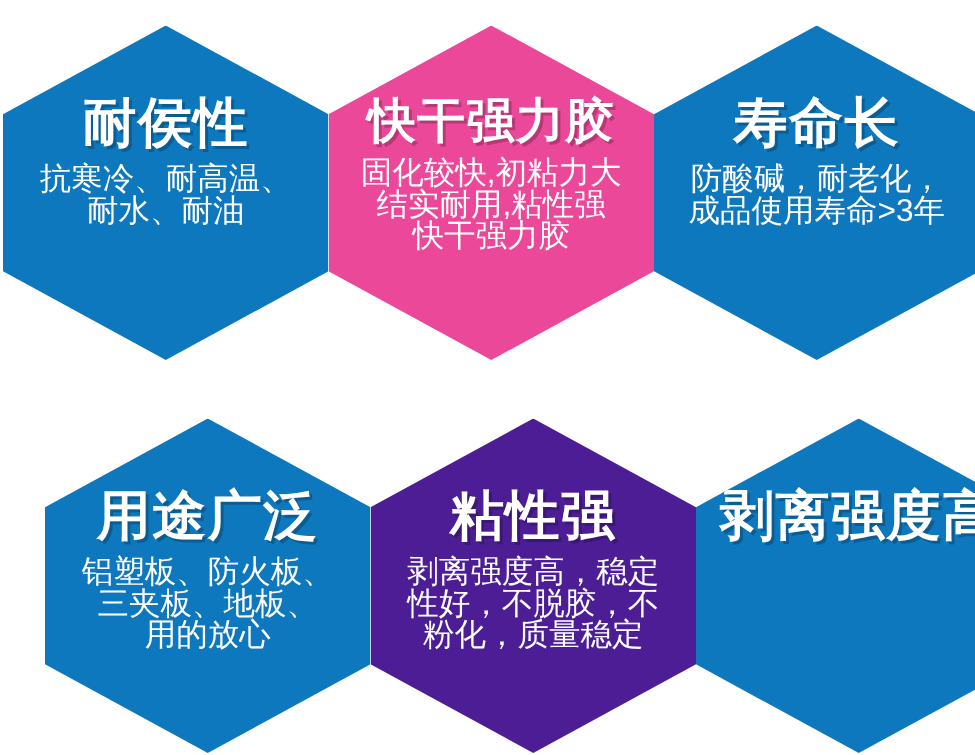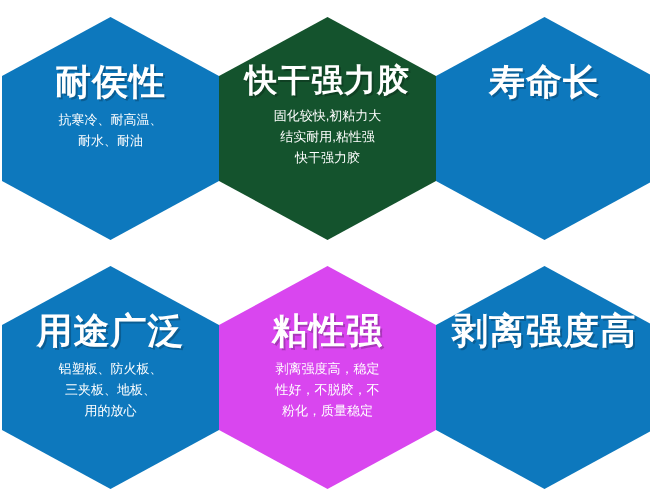--- a/index.html
+++ b/index.html
@@ -19,21 +19,21 @@
     -webkit-clip-path:polygon(50% 0%,100% 26.5%,100% 73.5%,50% 100%,0% 73.5%,0% 26.5%);
     clip-path:polygon(50% 0%,100% 26.5%,100% 73.5%,50% 100%,0% 73.5%,0% 26.5%);
     display:flex;
     flex-direction:column;
     align-items:center;
     justify-content:flex-start;
     box-sizing:border-box;
   }
   
   .r1{top:17px;}
-  .r2{top:266px;}
+  .r2{top:279px;margin-left:28px;}
   .c1{left:2px;}
   .c2{left:219px;}
   .c3{left:436px;}
 
   .hex-inner{
     width:100%;
     display:flex;
     flex-direction:column;
     align-items:center;
     justify-content:center;
@@ -49,21 +49,21 @@
     white-space:nowrap;
     text-shadow:2px 2px 0 rgba(0,0,0,0.22);
     margin:0 0 6px 0;
   }
   .hex-title.small{
     font-size:32px;
     line-height:38px;
   }
   .hex-sub{
     color:#ffffff;
-    font-size:13px;
+    font-size:21px;
     line-height:21px;
     text-align:center;
     margin:0;
     padding:0 8px;
     white-space:pre-line;
     font-weight:normal;
   }
 </style>
 </head>
 <body style="background: rgb(255, 255, 255);">
@@ -71,45 +71,47 @@
 <div id="board">
 
   <div class="hex r1 c1" style="background: rgb(13, 120, 189);">
     <div class="hex-inner">
       <div class="hex-title">耐侯性</div>
       <div class="hex-sub">抗寒冷、耐高温、
 耐水、耐油</div>
     </div>
   </div>
 
-  <div class="hex r1 c2" style="background: #14532d;">
+  <div class="hex r1 c2" style="background: #ec4899;">
     <div class="hex-inner">
       <div class="hex-title small">快干强力胶</div>
       <div class="hex-sub">固化较快,初粘力大
 结实耐用,粘性强
 快干强力胶</div>
     </div>
   </div>
 
   <div class="hex r1 c3" style="background: rgb(13, 120, 189);">
     <div class="hex-inner">
       <div class="hex-title">寿命长</div>
+      <div class="hex-sub">防酸碱，耐老化，
+成品使用寿命&gt;3年</div>
     </div>
   </div>
 
   <div class="hex r2 c1" style="background: rgb(13, 120, 189);">
     <div class="hex-inner">
       <div class="hex-title">用途广泛</div>
       <div class="hex-sub">铝塑板、防火板、
 三夹板、地板、
 用的放心</div>
     </div>
   </div>
 
-  <div class="hex r2 c2" style="background: #d946ef;">
+  <div class="hex r2 c2" style="background: #4c1d95;">
     <div class="hex-inner">
       <div class="hex-title">粘性强</div>
       <div class="hex-sub">剥离强度高，稳定
 性好，不脱胶，不
 粉化，质量稳定</div>
     </div>
   </div>
 
   <div class="hex r2 c3" style="background: rgb(13, 120, 189);">
     <div class="hex-inner">

